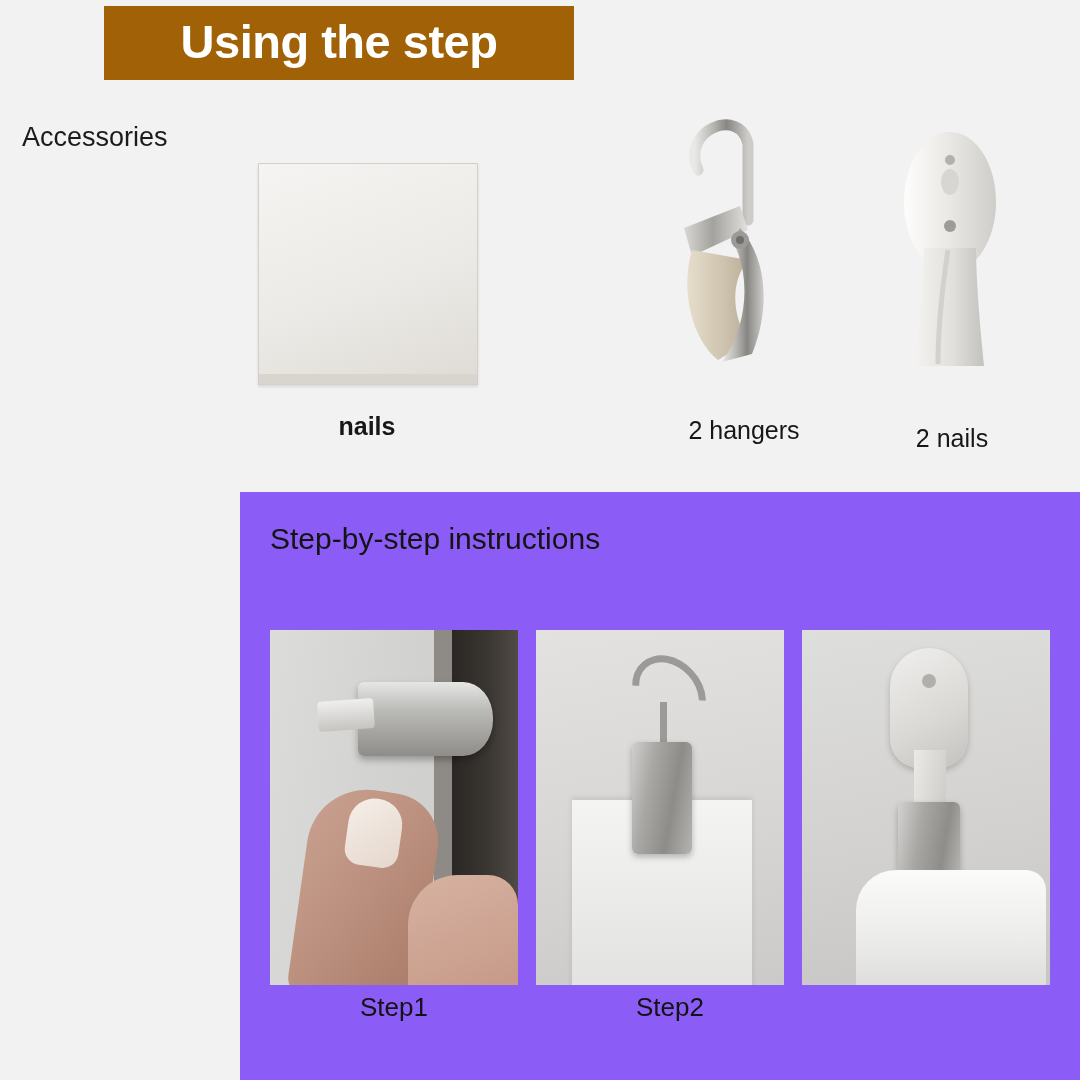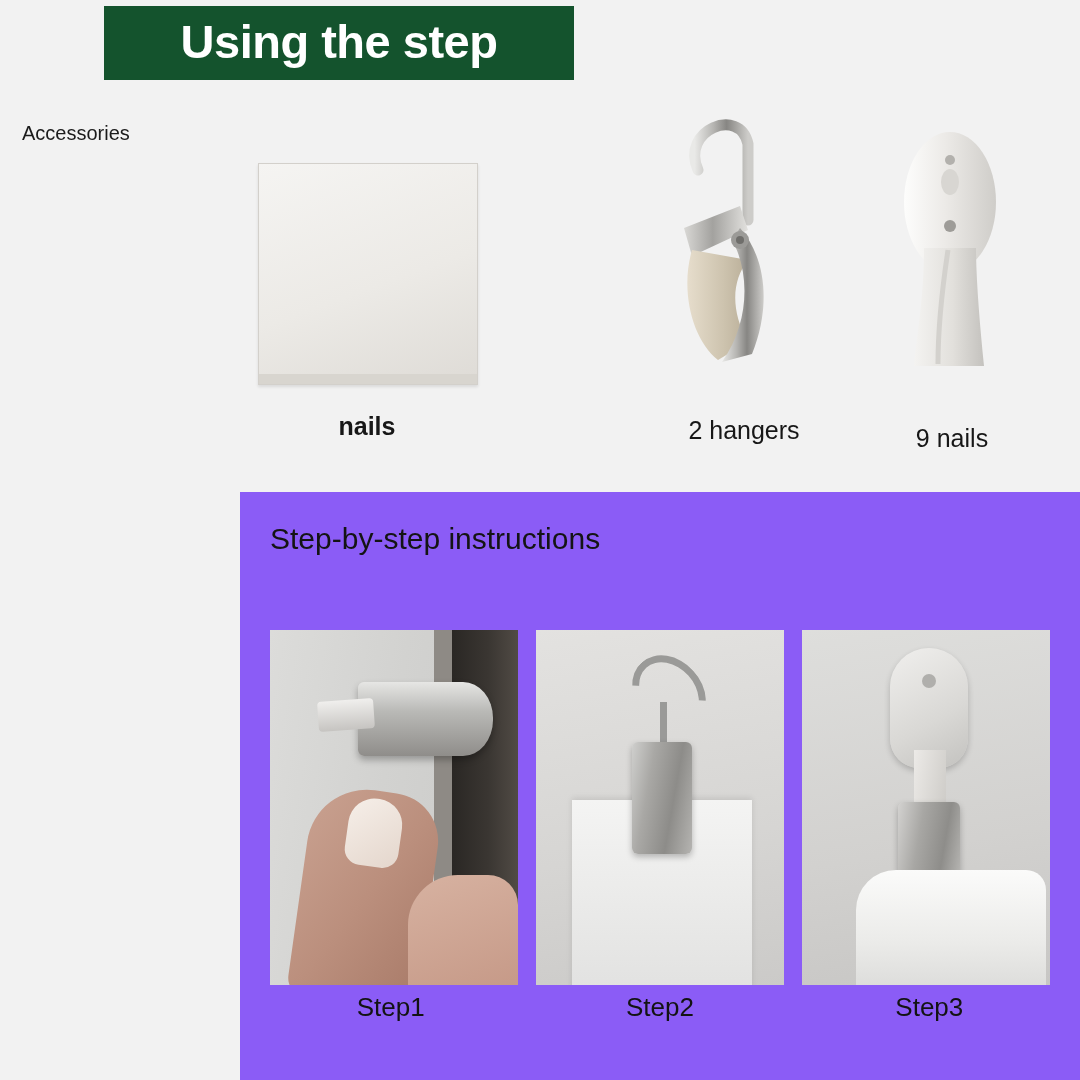--- a/index.html
+++ b/index.html
@@ -15,40 +15,40 @@
     position: relative;
   }
 
   
   .title-banner {
     position: absolute;
     left: 104px;
     top: 6px;
     width: 470px;
     height: 74px;
-    background: #14532d;
+    background: #a16207;
     display: flex;
     align-items: center;
     justify-content: center;
   }
   .title-text {
     color: #ffffff;
     font-size: 47px;
     font-weight: bold;
     letter-spacing: -0.5px;
     line-height: 1;
     transform: translateY(-2px);
   }
 
   
   .accessories-label {
     position: absolute;
     left: 22px;
     top: 122px;
-    font-size: 20px;
+    font-size: 27px;
     color: #1b1b1b;
   }
 
   
   .acc-item {
     position: absolute;
     text-align: center;
   }
   .acc-caption {
     font-size: 25px;
@@ -358,21 +358,21 @@
     </defs>
     <ellipse cx="70" cy="72" rx="46" ry="70" fill="url(#plastic)"></ellipse>
     <ellipse cx="70" cy="52" rx="9" ry="13" fill="#d8d6d2"></ellipse>
     <circle cx="70" cy="30" r="5" fill="#b3b1ad"></circle>
     <circle cx="70" cy="96" r="6" fill="#9e9c98"></circle>
     <path d="M44 118 C 44 170, 36 210, 34 236 L 104 236 C 100 196, 96 150, 96 118 Z" fill="url(#plastic2)"></path>
     <path d="M68 120 C 62 160, 58 200, 58 234" fill="none" stroke="#d3d1cd" stroke-width="5"></path>
   </svg>
 </div>
 <div class="acc-item nail-caption">
-  <span class="acc-caption">9 nails</span>
+  <span class="acc-caption">2 nails</span>
 </div>
 
 <div class="instructions-panel">
   <div class="instructions-title">Step-by-step instructions</div>
 
   <div class="steps-row">
 
     <div class="step-photo">
       <div class="s1-bg"></div>
       <div class="s1-darkpanel"></div>
@@ -400,15 +400,14 @@
       <div class="s3-stem"></div>
       <div class="s3-clip"></div>
       <div class="s3-cloth"></div>
     </div>
 
   </div>
 
   <div class="step-caption-row">
     <div class="step-caption">Step1</div>
     <div class="step-caption">Step2</div>
-    <div class="step-caption">Step3</div>
   </div>
 </div>
 
 </body></html>

